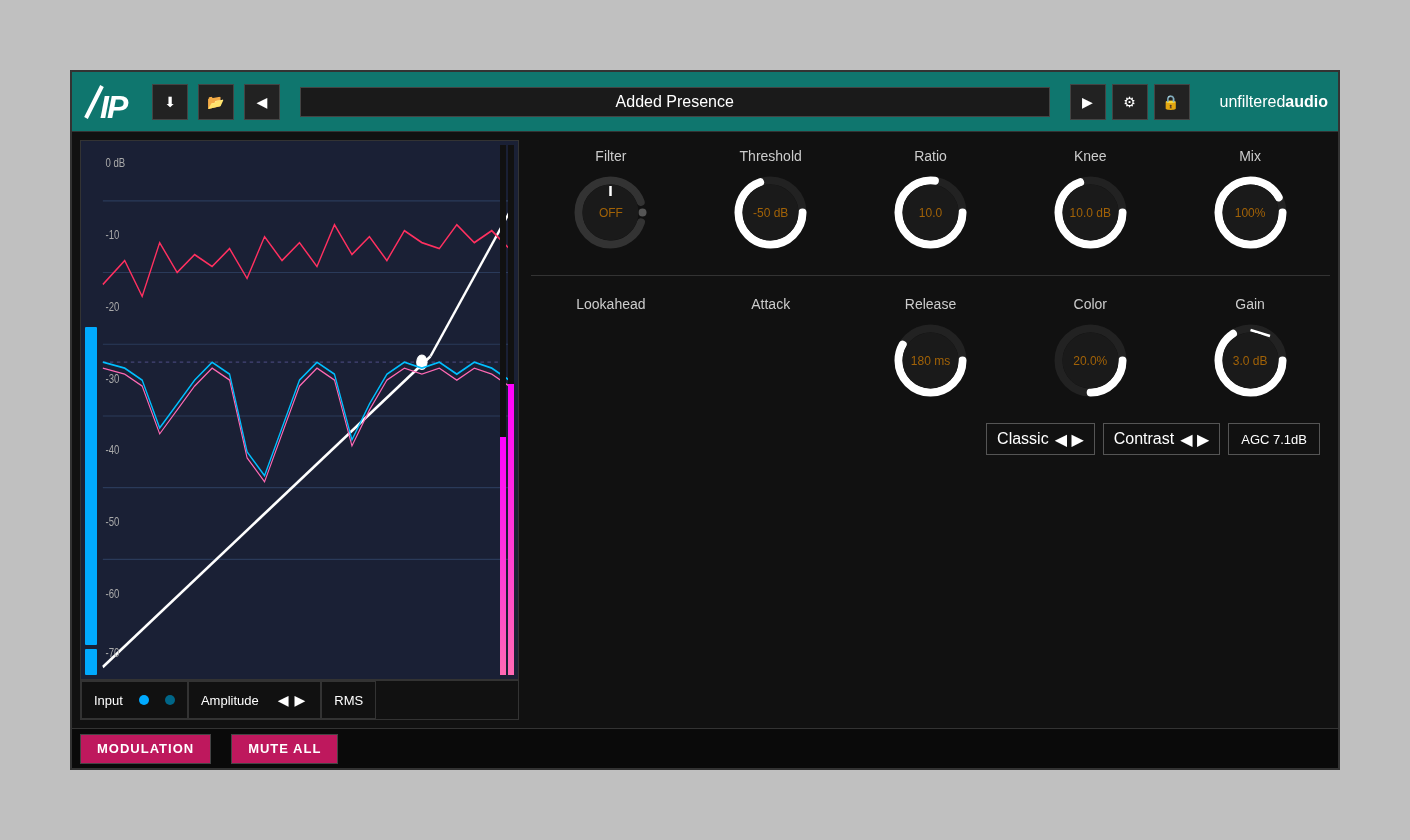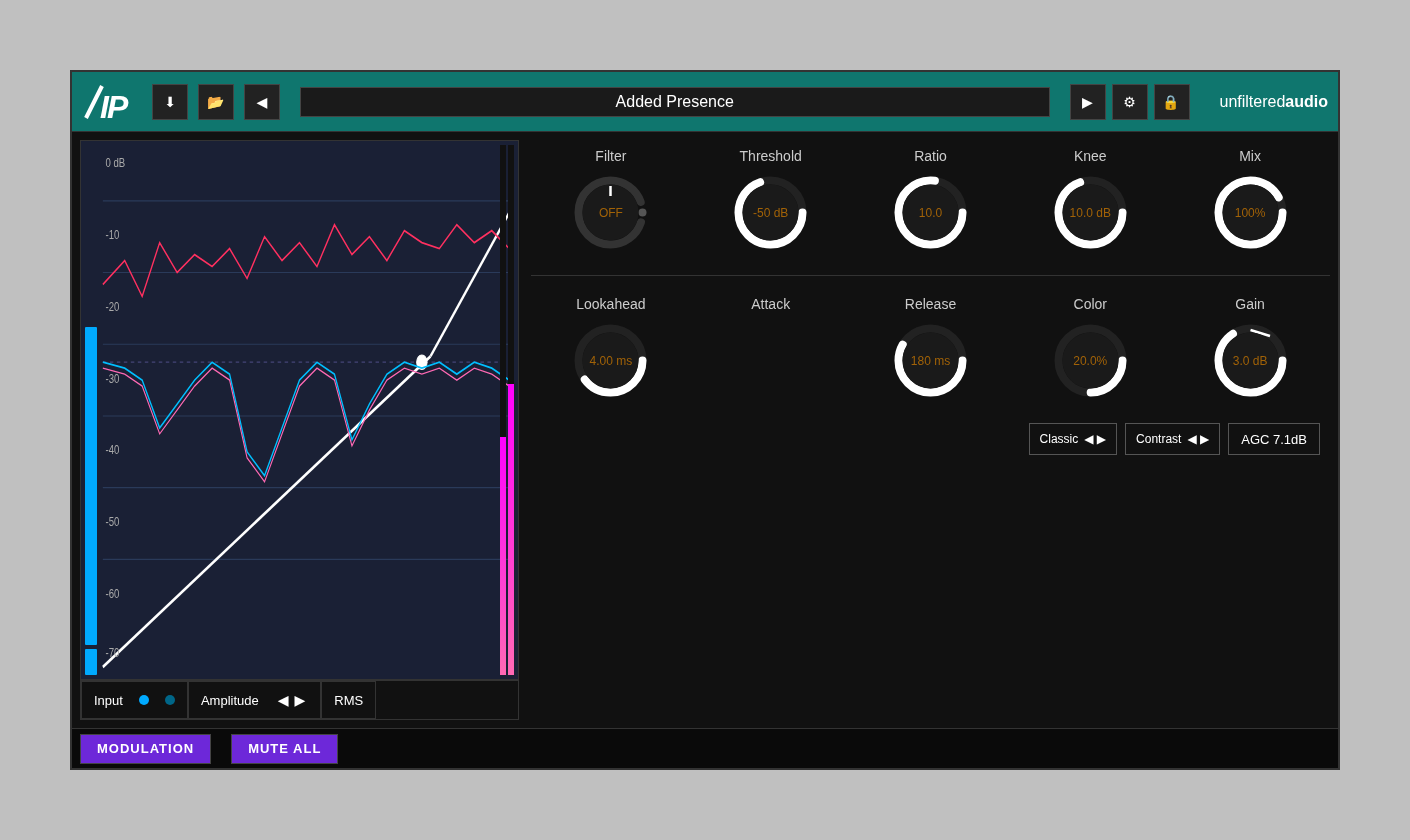--- a/index.html
+++ b/index.html
@@ -151,21 +151,21 @@
     .footer {
       height: 40px;
       background: #0a0a0a;
       border-top: 1px solid #333;
       display: flex;
       align-items: center;
       padding: 0 8px;
       gap: 20px;
     }
     .footer-btn {
-      background: #6d28d9;
+      background: #be185d;
       border: 1px solid #444;
       color: white;
       height: 30px;
       padding: 0 16px;
       font-size: 13px;
       font-weight: bold;
       cursor: pointer;
       letter-spacing: 1px;
     }
     
@@ -245,21 +245,21 @@
       justify-content: space-between;
       padding: 4px 10px;
       gap: 8px;
     }
     .selector-btn {
       background: #111;
       border: 1px solid #555;
       color: white;
       height: 32px;
       padding: 14px 10px;
-      font-size: 12px;
+      font-size: 16px;
       cursor: pointer;
       display: flex;
       align-items: center;
       gap: 6px;
     }
     .agc-btn {
       background: #111;
       border: 1px solid #555;
       color: white;
       height: 32px;
@@ -431,28 +431,20 @@
         </div>
       </div>
 
 
       <div class="divider"></div>
 
       <div class="knobs-row">
 
         <div class="knob-group">
           <div class="knob-label">Lookahead</div>
-          <div class="knob-container">
-            <svg class="knob-svg" viewBox="0 0 85 85">
-              <circle cx="42.5" cy="42.5" r="32" fill="none" stroke="#222" stroke-width="8"></circle>
-              <circle cx="42.5" cy="42.5" r="32" fill="none" stroke="white" stroke-width="8" stroke-dasharray="120 201" stroke-dashoffset="40" stroke-linecap="round"></circle>
-              <circle cx="42.5" cy="42.5" r="28" fill="#1a1a1a"></circle>
-            </svg>
-            <div class="knob-value">4.00 ms</div>
-          </div>
         </div>
 
         <div class="knob-group">
           <div class="knob-label">Attack</div>
         </div>
 
         <div class="knob-group">
           <div class="knob-label">Release</div>
           <div class="knob-container">
             <svg class="knob-svg" viewBox="0 0 85 85">

